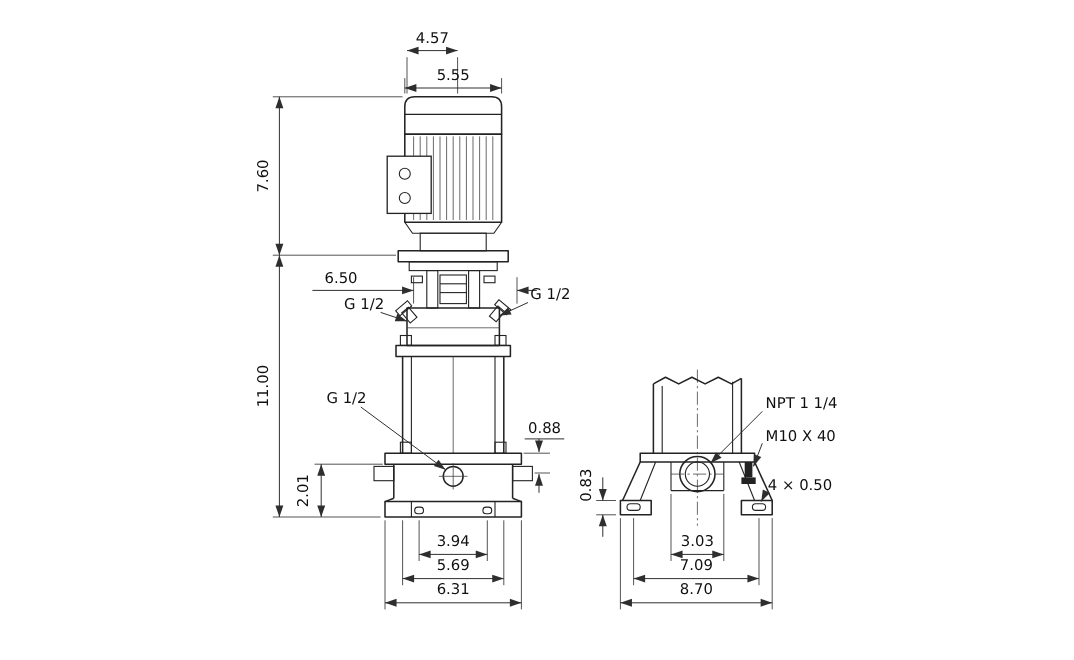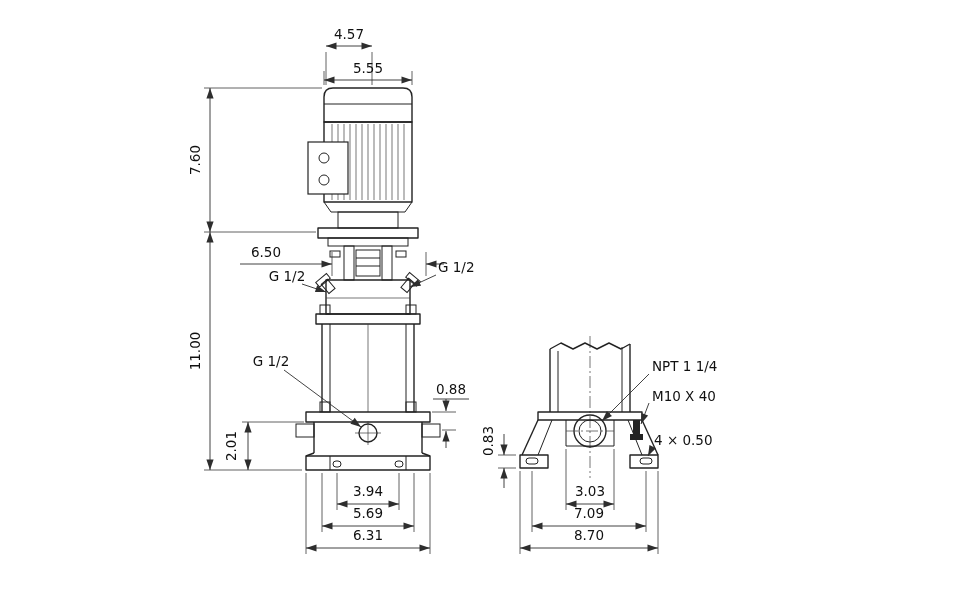--- a/index.html
+++ b/index.html
@@ -1,16 +1,16 @@
 <!DOCTYPE html>
 <html><head>
 <meta charset="utf-8">
 <style>
   html,body{margin:0;padding:0;background:#ffffff;}
-  .canvas{width:880px;height:600px;background:#ffffff;position:relative;overflow:hidden;font-family:"DejaVu Sans",sans-serif;}
+  .canvas{width:880px;height:600px;background:#ffffff;position:relative;overflow:hidden;font-family:"DejaVu Sans",sans-serif;margin-left:44px;}
   svg{display:block;}
   .ol{fill:none;stroke:#232323;stroke-width:1.4;stroke-linejoin:round;}
   .ol2{fill:none;stroke:#232323;stroke-width:1;}
   .thin{fill:none;stroke:#3d3d3d;stroke-width:0.7;}
   .wht{fill:#ffffff;stroke:#232323;stroke-width:1.2;}
   .dk{fill:#232323;stroke:none;}
   .dim{fill:none;stroke:#2e2e2e;stroke-width:0.9;}
   .ext{fill:none;stroke:#2e2e2e;stroke-width:0.75;}
   .cl{fill:none;stroke:#4a4a4a;stroke-width:0.75;stroke-dasharray:12 3 2 3;}
   .t{font-family:"DejaVu Sans",sans-serif;font-size:13.5px;fill:#101010;}

